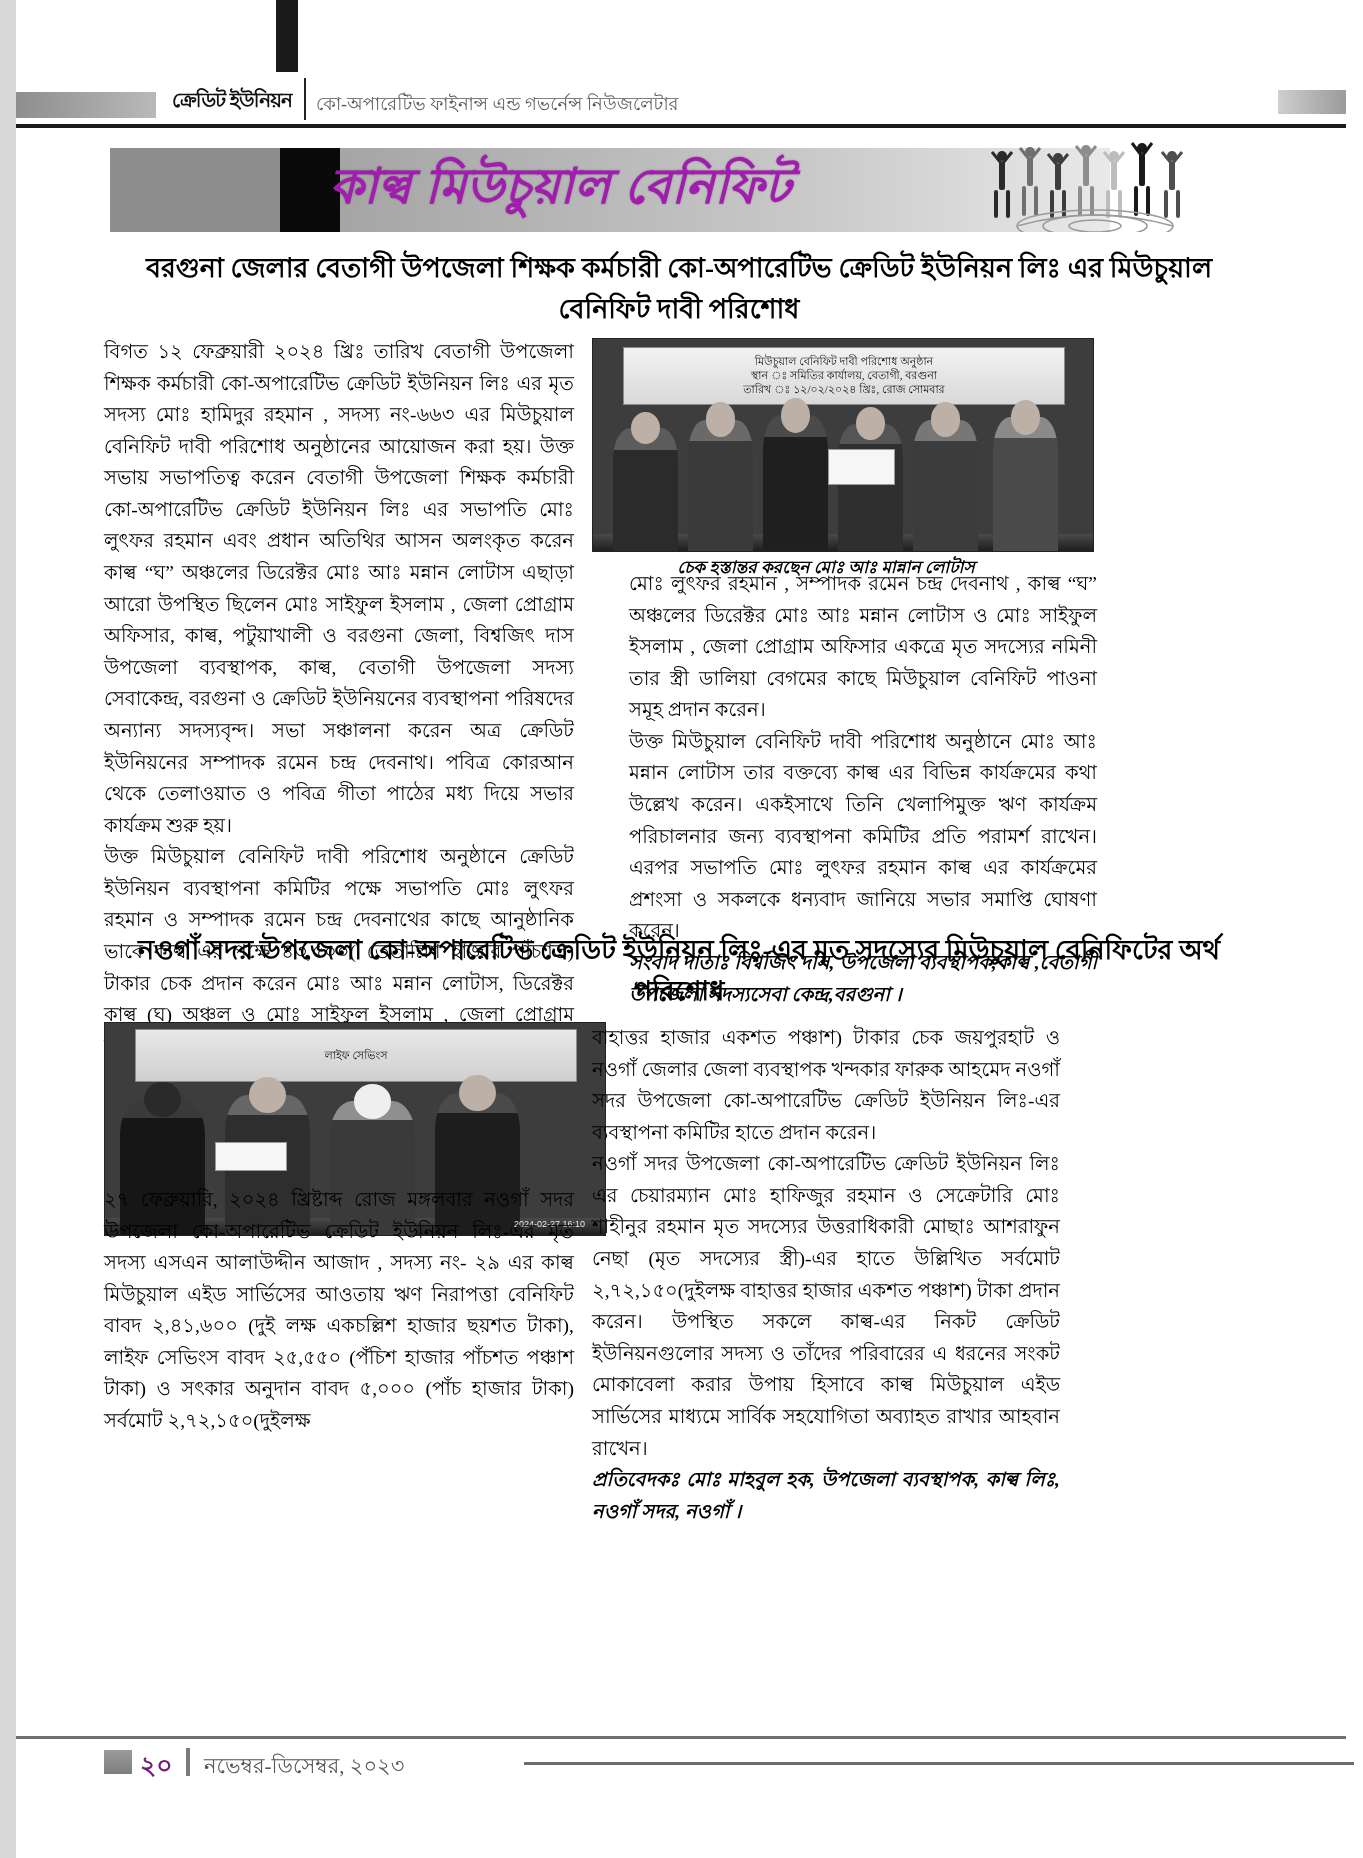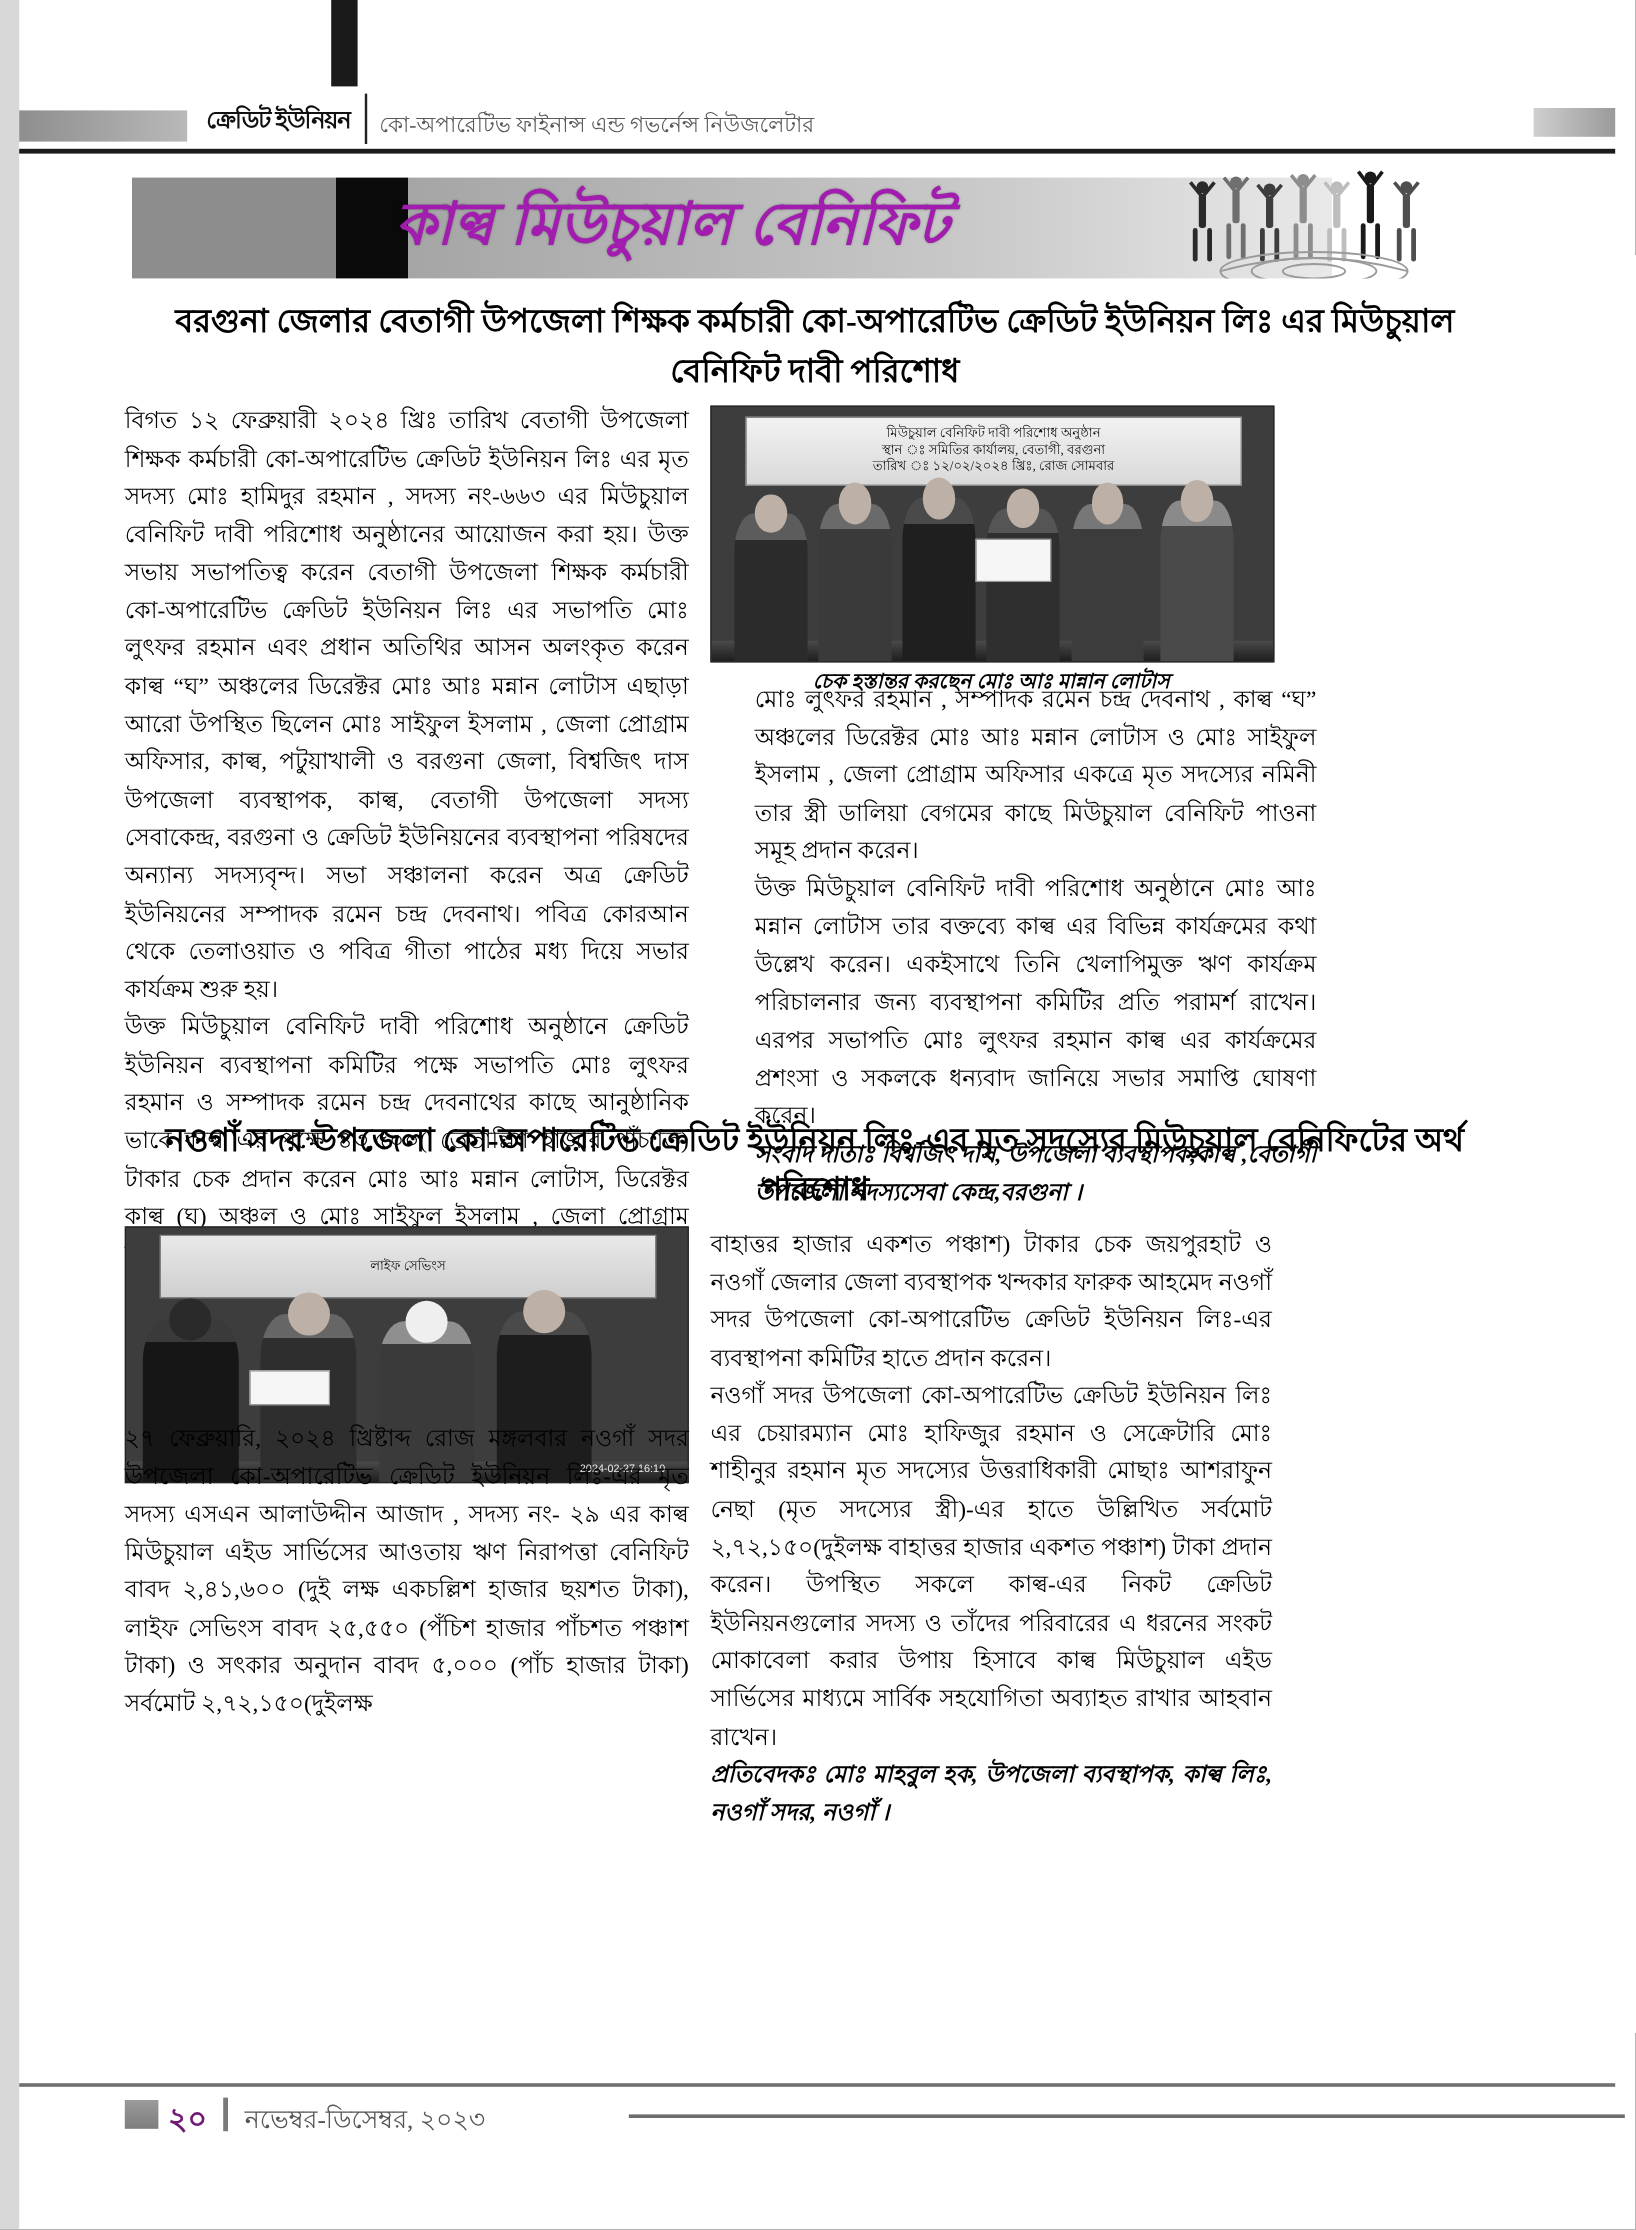--- a/index.html
+++ b/index.html
@@ -114,20 +114,21 @@
 
   #a2-left-lower { left: 104px; top: 1184px; width: 470px; }
   #a2-right { left: 592px; top: 1022px; width: 468px; }
 
   
   .photo {
     position: absolute;
     background: #3d3d3d;
     overflow: hidden;
     border: 1px solid #222;
+    padding-left: 32px;
   }
   #photo-1 { left: 592px; top: 338px; width: 468px; height: 212px; }
   #photo-2 { left: 104px; top: 1022px; width: 468px; height: 212px; }
   .photo-caption {
     position: absolute;
     font-size: 17px;
     font-style: italic;
     font-weight: bold;
     text-align: center;
     color: #000;

